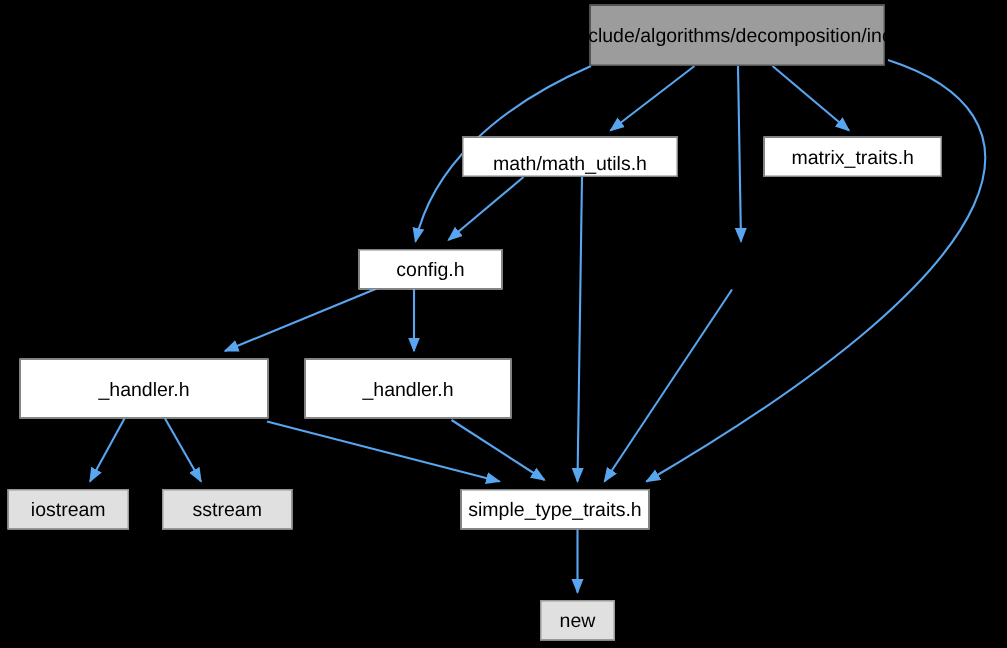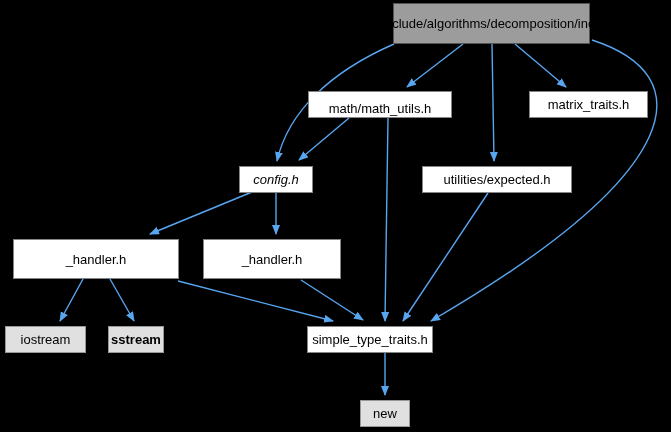--- a/index.html
+++ b/index.html
@@ -80,45 +80,42 @@
 
   <div class="node current" style="left:393px;top:3px;width:197px;height:41px;">
     <span>core/include/algorithms</span>
     <span>/decomposition/include.h</span>
   </div>
 
   <div class="node" style="left:308px;top:91px;width:144px;height:27px;align-items:flex-end;">
     <span>math/math_utils.h</span>
   </div>
 
-  <div class="node" style="left:529px;top:91px;width:119px;height:27px;">
+  <div class="node" style="left:509px;top:91px;width:119px;height:27px;">
     <span>matrix_traits.h</span>
   </div>
 
-  <div class="node" style="left:239px;top:166px;width:74px;height:27px;font-style:italic;">
+  <div class="node" style="left:239px;top:166px;width:96px;height:27px;">
     <span>config.h</span>
   </div>
 
-  <div class="node" style="left:422px;top:166px;width:150px;height:27px;">
-    <span>utilities/expected.h</span>
-  </div>
 
   <div class="node" style="left:13px;top:239px;width:166px;height:40px;">
     <span>_handler.h</span>
   </div>
 
   <div class="node" style="left:203px;top:239px;width:138px;height:40px;">
     <span>_handler.h</span>
   </div>
 
   <div class="node system" style="left:5px;top:326px;width:81px;height:27px;">
     <span>iostream</span>
   </div>
 
-  <div class="node system" style="left:108px;top:326px;width:56px;height:27px;font-weight:bold;">
+  <div class="node system" style="left:108px;top:326px;width:87px;height:27px;">
     <span>sstream</span>
   </div>
 
   <div class="node" style="left:307px;top:326px;width:126px;height:27px;">
     <span>simple_type_traits.h</span>
   </div>
 
   <div class="node system" style="left:360px;top:400px;width:50px;height:27px;">
     <span>new</span>
   </div>

